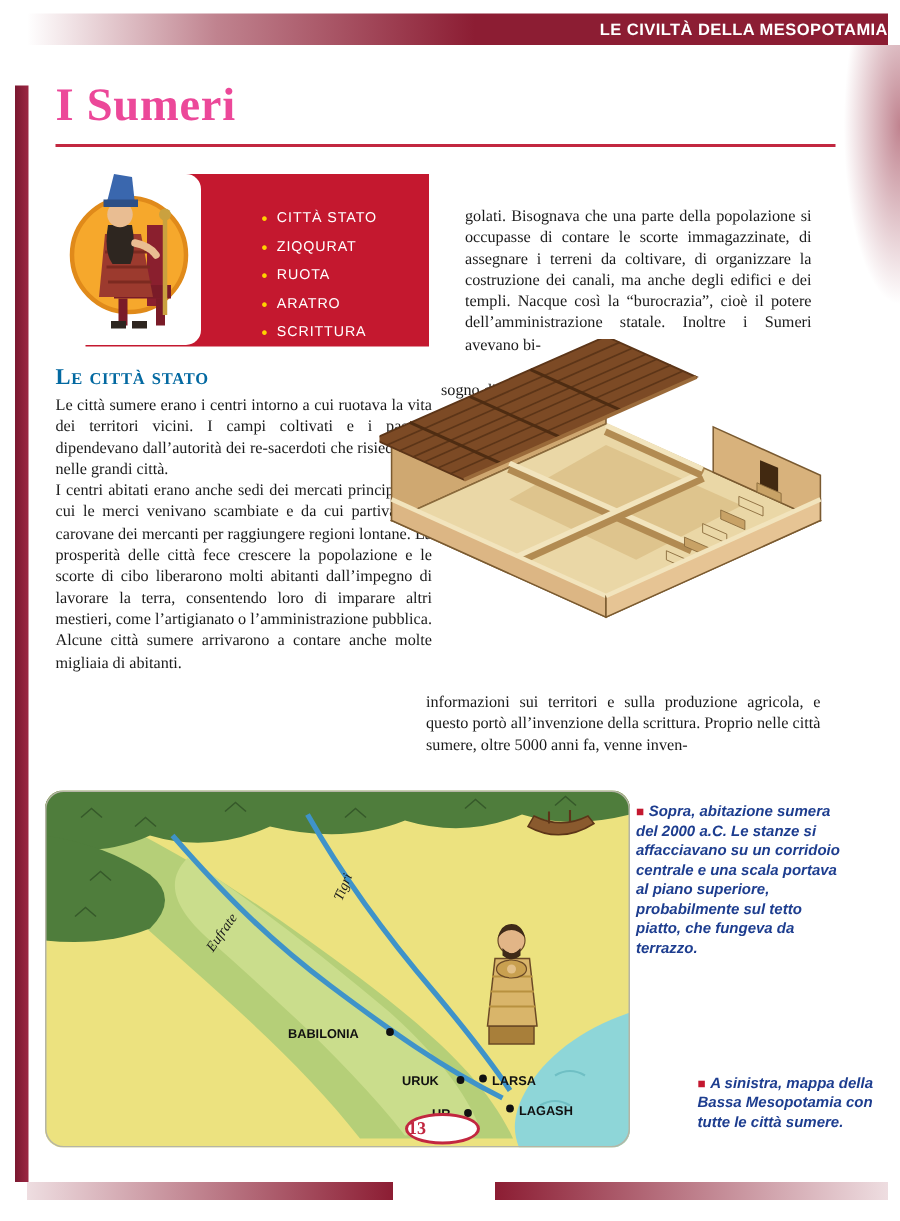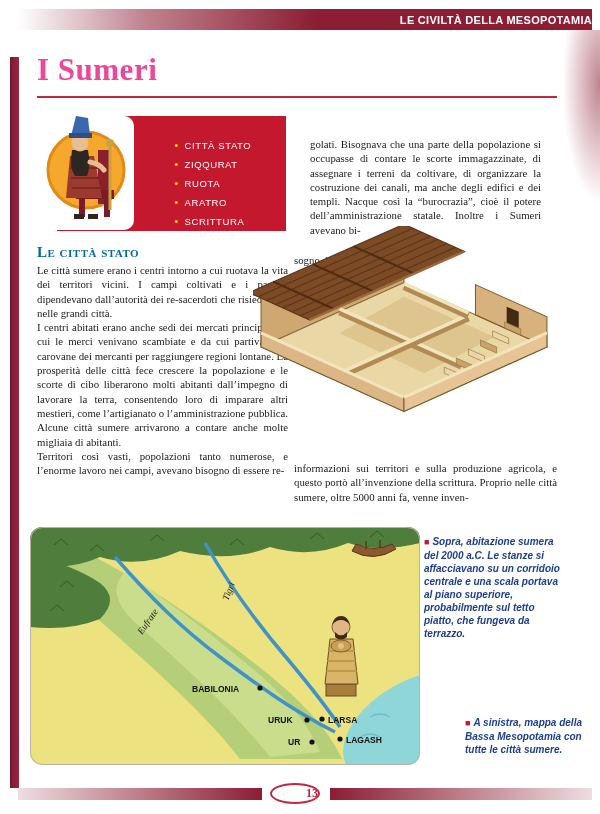--- a/index.html
+++ b/index.html
@@ -37,41 +37,41 @@
   
   .section-heading{position:absolute;left:37px;top:244px;font-variant:small-caps;
     font-weight:600;font-size:15px;color:#0369a1;letter-spacing:.5px;}
 
   
   .body-text{font-size:10.8px;line-height:14.3px;text-align:justify;}
   .col-left{position:absolute;left:37px;top:263px;width:251px;}
   .col-left p{margin:0;}
   .col-right-top{position:absolute;left:294px;top:121px;width:263px;}
   .col-right-top .tail{text-align:left;}
-  .col-right-bottom{position:absolute;left:294px;top:461px;width:263px;}
+  .col-right-bottom{position:absolute;left:284px;top:461px;width:263px;}
 
   
   .house-illo{position:absolute;left:253px;top:226px;}
   .map-illo{position:absolute;left:30px;top:527px;}
 
   
   .caption{position:absolute;width:136px;font-family:"Liberation Sans",sans-serif;
     font-style:italic;font-weight:bold;font-size:10px;line-height:13px;color:#1d3d8f;}
   .caption .sq{color:#c4182f;font-style:normal;font-size:9px;margin-right:3px;}
   .caption-house{left:424px;top:535px;}
   .caption-map{left:424px;top:716px;margin-left:41px;}
 
   
   .footer-bar{position:absolute;top:788px;height:12px;}
   .footer-bar.left{left:18px;width:244px;
     background:linear-gradient(to right, rgba(140,29,51,.15), #8c1d33);}
   .footer-bar.right{left:330px;width:262px;
     background:linear-gradient(to right, #8c1d33, rgba(140,29,51,.15));}
-  .page-badge{position:absolute;left:270px;top:783px;width:50px;height:21px;background:#fff;
-    border:2px solid #c22740;border-radius:50%;display:flex;align-items:center;justify-content:flex-end;
+  .page-badge{position:absolute;left:270px;top:742px;width:50px;height:21px;background:#fff;
+    border:2px solid #c22740;border-radius:50%;display:flex;align-items:center;justify-content:flex-start;
     box-sizing:border-box;}
   .page-badge span{color:#c22740;font-weight:bold;font-size:12px;}
 
   
   .river-label{font-family:"Liberation Serif",serif;font-style:italic;font-size:9.5px;fill:#1a1a1a;}
   .city-label{font-family:"Liberation Sans",sans-serif;font-weight:bold;font-size:8.5px;fill:#111;}
 </style>
 </head>
 <body>
 
@@ -136,21 +136,20 @@
 
   <div class="col-right-top body-text">
     <p style="margin:16px">golati. Bisognava che una parte della popolazione si occupasse di contare le scorte immagazzinate, di assegnare i terreni da coltivare, di organizzare la costruzione dei canali, ma anche degli edifici e dei templi. Nacque così la “burocrazia”, cioè il potere dell’amministrazione statale. Inoltre i Sumeri avevano bi-</p>
     <div class="tail">sogno di conservare le</div>
   </div>
 
   <div class="section-heading">Le città stato</div>
   <div class="col-left body-text">
     <p>Le città sumere erano i centri intorno a cui ruotava la vita dei territori vicini. I campi coltivati e i pascoli dipendevano dall’autorità dei re-sacerdoti che risiedevano nelle grandi città.</p>
     <p>I centri abitati erano anche sedi dei mercati principali, in cui le merci venivano scambiate e da cui partivano le carovane dei mercanti per raggiungere regioni lontane. La prosperità delle città fece crescere la popolazione e le scorte di cibo liberarono molti abitanti dall’impegno di lavorare la terra, consentendo loro di imparare altri mestieri, come l’artigianato o l’amministrazione pubblica. Alcune città sumere arrivarono a contare anche molte migliaia di abitanti.</p>
-    <p>Territori così vasti, popolazioni tanto numerose, e l’enorme lavoro nei campi, avevano bisogno di essere re-</p>
   </div>
 
   <svg class="house-illo" width="304" height="234" viewBox="0 0 302 232">
     <g>
       <polygon points="8,70 150,6 150,56 8,120" fill="#cfa871" stroke="#7a5a30" stroke-width="1"></polygon>
     </g>
     <g>
       <polygon points="150,56 292,120 150,184 8,120" fill="#ead7a6" stroke="#8a6a3c" stroke-width="1"></polygon>
       <polygon points="150,70 240,110 170,146 86,106" fill="#dec48d"></polygon>
     </g>

